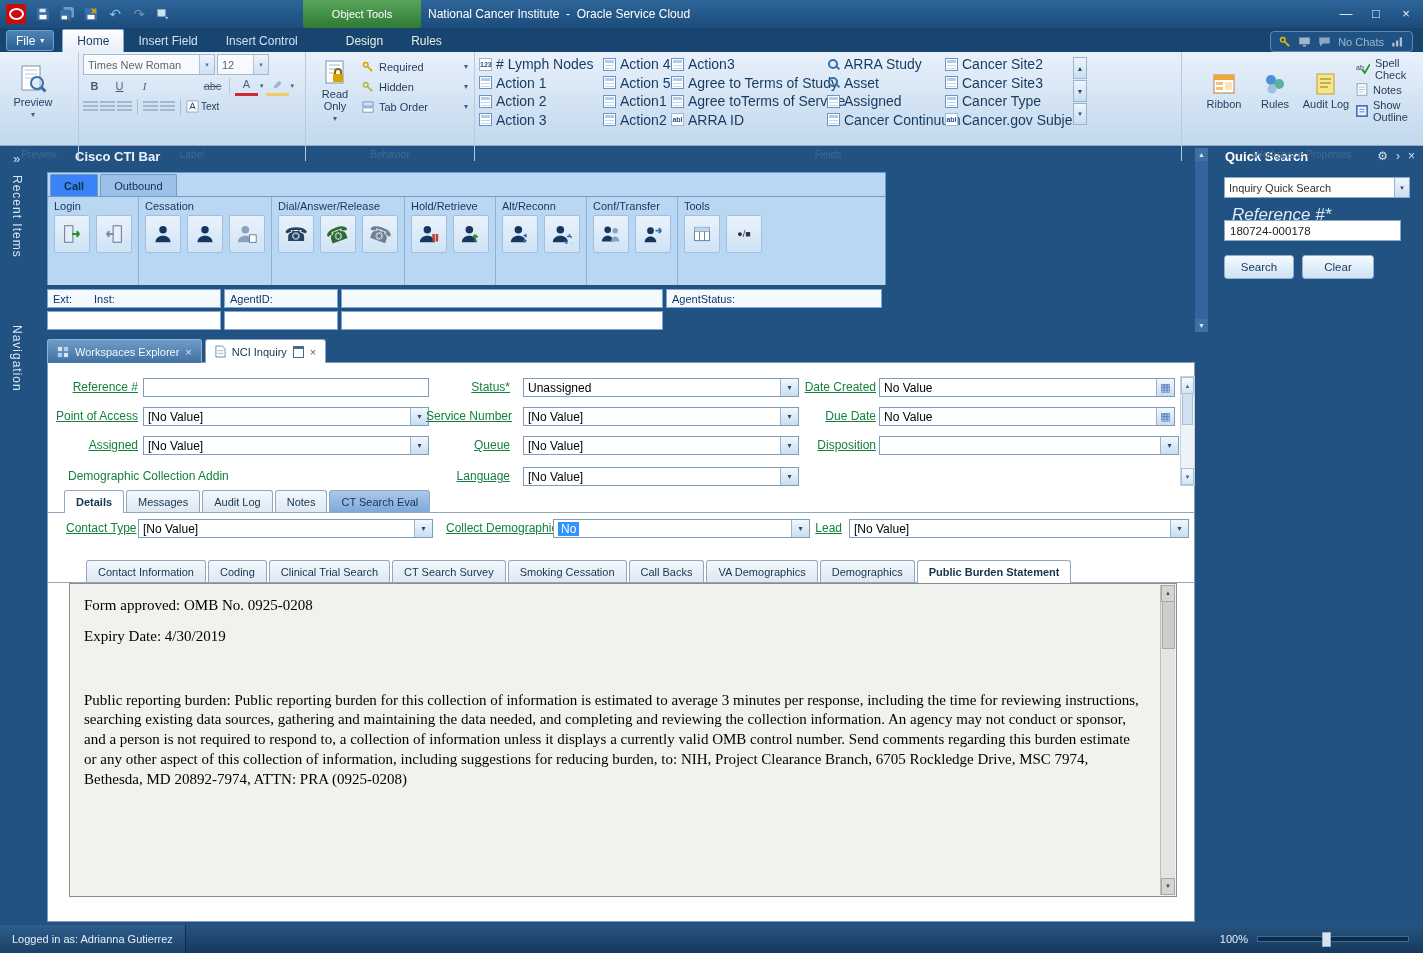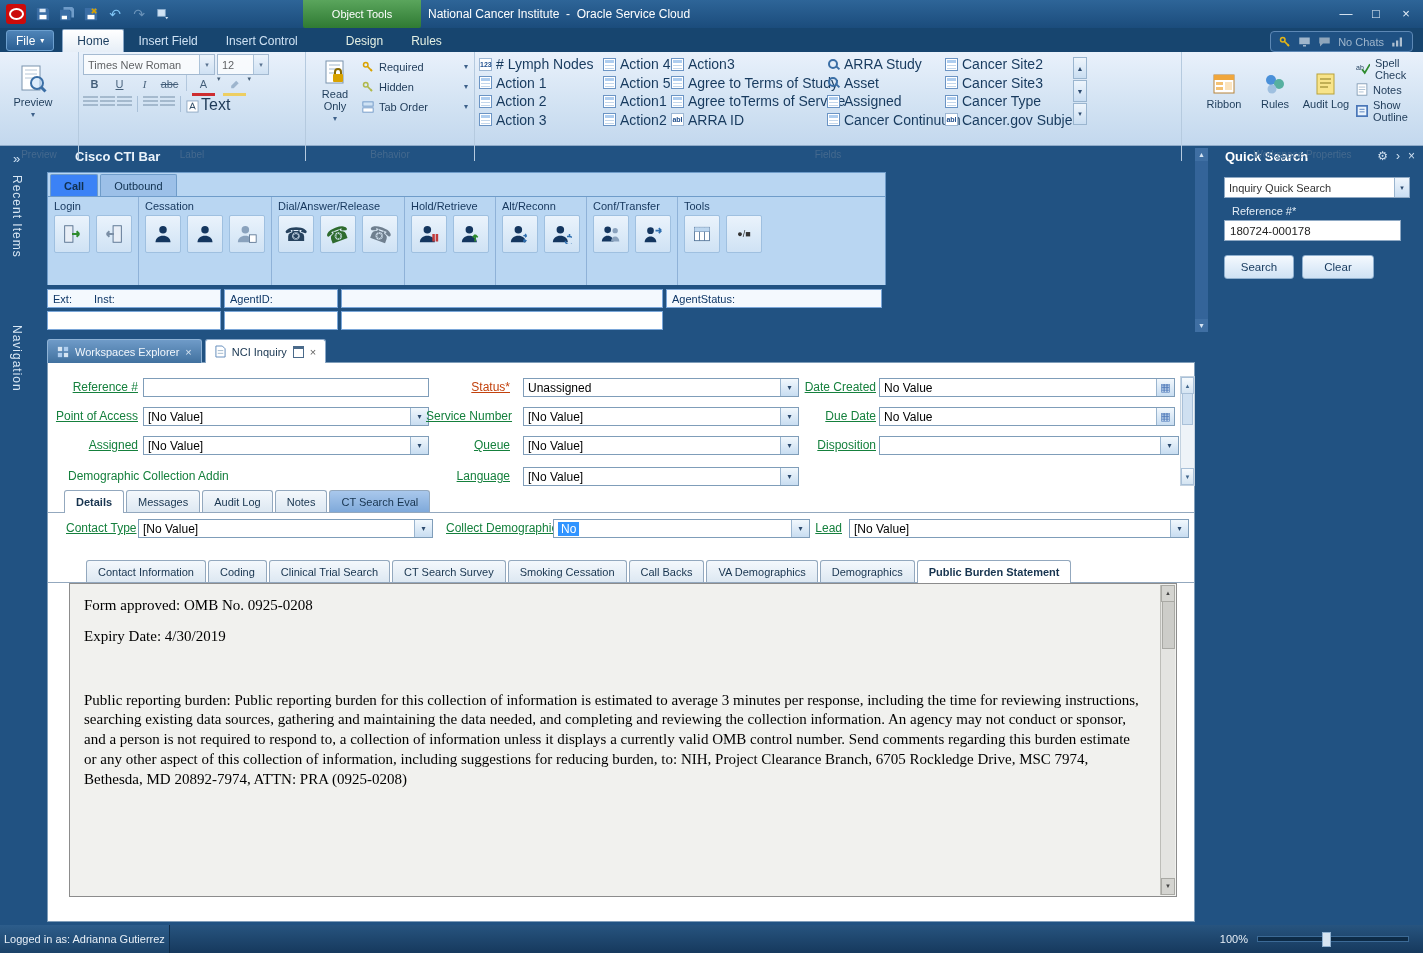--- a/index.html
+++ b/index.html
@@ -30,28 +30,28 @@
   .rtab.ctx{color:#e4f0e4;}
   .rtab.ctx1{margin-left:20px;}
   .chat-pill{position:absolute;right:10px;top:3px;height:19px;border:1px solid #5d88b5;border-radius:4px;background:#1f5183;display:flex;align-items:center;gap:7px;padding:0 8px;color:#9fb6cc;font-size:11px;}
 
   
   .ribbon{position:absolute;left:0;top:52px;right:0;height:93px;background:linear-gradient(#e9f1fb,#d3e3f3 55%,#c3d8ee);border-bottom:1px solid #8fabc9;display:flex;z-index:5;color:#1e3a58;}
   .rgroup{position:relative;height:100%;border-right:1px solid #b5cadf;padding:2px 4px 14px 4px;}
   .rgroup-label{position:absolute;left:0;right:0;bottom:1px;text-align:center;font-size:10px;color:#44698e;}
   .big-btn{display:flex;flex-direction:column;align-items:center;justify-content:center;gap:2px;width:58px;height:74px;font-size:11px;color:#1e3c5a;text-align:center;}
   .big-btn .arr{font-size:8px;color:#3e618a;}
-  .rrow{display:flex;gap:2px;height:21px;}
+  .rrow{display:flex;align-items:center;gap:2px;height:21px;}
   .combo{background:#fff;border:1px solid #8fa9c4;height:19px;display:flex;align-items:center;font-size:11px;padding-left:4px;color:#333;}
   .combo .cmb-arr{margin-left:auto;width:14px;height:100%;display:flex;align-items:center;justify-content:center;background:linear-gradient(#eef5fc,#cadef2);border-left:1px solid #9ab5cf;font-size:7px;color:#2c4a6e;}
   .tb{min-width:19px;height:18px;display:flex;align-items:center;justify-content:center;font-size:11px;color:#1e3c5a;padding:0 2px;}
   .tb.bold{font-weight:bold;}
   .tb.und{text-decoration:underline;}
   .tb.ita{font-style:italic;font-family:"Liberation Serif",serif;}
-  .tb.stk{text-decoration:line-through;}
+  .tb.stk{text-decoration:line-through;margin-left:43px;}
   .tb.colA{border-bottom:3px solid #c00;line-height:10px;}
   .tb.colH{border-bottom:3px solid #f3c93e;line-height:10px;}
   .alx{width:15px;height:12px;opacity:.4;background:repeating-linear-gradient(#5d7a95 0 2px,transparent 2px 4px);}
   .vsep{width:1px;height:16px;background:#a9c0d8;margin:0 3px;}
   .beh-row{display:flex;align-items:center;gap:5px;height:19px;font-size:11px;margin:1px 0;padding:0 2px;}
   .beh-row .arr{margin-left:auto;font-size:8px;color:#3e618a;}
   .fields-wrap{display:flex;gap:6px;height:70px;padding-top:3px;}
   .fcol{display:flex;flex-direction:column;justify-content:space-between;}
   .fitem{display:flex;align-items:center;gap:4px;height:14px;white-space:nowrap;}
   .ftext{font-size:14px;color:#173a5e;}
@@ -91,37 +91,37 @@
   .cti-status{position:absolute;display:flex;gap:3px;left:47px;}
   .stat-box{height:19px;background:#f4f9fe;border:1px solid #7aa6d8;font-size:11px;color:#0f3767;display:flex;align-items:center;padding:0 5px;box-sizing:border-box;}
   .stat-box .gap{display:inline-block;width:22px;}
   .cti-scroll{position:absolute;left:1195px;top:148px;width:13px;height:184px;background:#346499;display:flex;flex-direction:column;justify-content:space-between;}
   .sc-arrow{height:13px;display:flex;align-items:center;justify-content:center;font-size:7px;color:#d6e5f3;background:#3f6fa3;}
 
   
   .qs-title{position:absolute;left:1225px;top:149px;color:#fff;font-weight:bold;font-size:13px;}
   .qs-icons{position:absolute;right:8px;top:149px;display:flex;gap:8px;color:#cfe0f0;font-size:12px;}
   .qs-combo{position:absolute;left:1224px;top:177px;width:180px;}
-  .qs-ref-label{position:absolute;left:1232px;top:205px;color:#e2ecf6;font-size:11px;}
+  .qs-ref-label{position:absolute;left:1232px;top:205px;color:#e2ecf6;font-style:italic;font-size:17px;}
   .qs-input{position:absolute;left:1224px;top:220px;width:170px;height:19px;background:#fff;border:1px solid #8fa9c4;font-size:11.5px;color:#222;display:flex;align-items:center;padding-left:5px;}
   .qs-btn{position:absolute;top:255px;height:22px;background:linear-gradient(#f4f9fe,#cfe2f4);border:1px solid #8fb0cf;border-radius:3px;font-size:11.5px;color:#16395d;display:flex;align-items:center;justify-content:center;}
 
   
   .ws-tabs{position:absolute;left:47px;top:339px;display:flex;gap:3px;z-index:3;}
   .ws-tab{height:23px;display:flex;align-items:center;gap:6px;padding:0 9px;font-size:11px;border-radius:3px 3px 0 0;}
   .ws-tab.inactive{background:linear-gradient(#6f9bc8,#41719f);color:#f0f6fc;border:1px solid #8fb3d6;border-bottom:none;}
   .ws-tab.active{background:#fff;color:#17344f;border:1px solid #8aa8c8;border-bottom:none;}
   .ws-x{font-size:11px;opacity:.85;}
   .pop-ico{width:9px;height:8px;border:1px solid #4a6a8a;border-top-width:3px;display:inline-block;}
 
   
   .form-panel{position:absolute;left:47px;top:362px;width:1148px;height:560px;background:#fff;border:1px solid #7f9db9;box-sizing:border-box;z-index:2;}
   .flabel{position:absolute;height:16px;font-size:12px;color:#15803d;text-align:right;text-decoration:underline;white-space:nowrap;}
   .flabel.plain{text-decoration:none;}
-  .flabel.req{color:#c2410c;}
+  .flabel.req{color:#15803d;}
   .tinput{position:absolute;height:19px;border:1px solid #7f9db9;background:#fff;box-sizing:border-box;}
   .dd{position:absolute;height:19px;border:1px solid #7f9db9;background:#fff;box-sizing:border-box;display:flex;align-items:center;}
   .dd-val{font-size:12px;padding-left:4px;color:#000;white-space:nowrap;overflow:hidden;}
   .dd-btn{position:absolute;right:0;top:0;bottom:0;width:17px;background:linear-gradient(#f2f8fd,#c8ddf1);border-left:1px solid #9ab5cf;display:flex;align-items:center;justify-content:center;font-size:8px;color:#2c4a6e;}
   .dd-btn.cal{font-size:11px;color:#4a76b8;}
   .sel{background:#3194ff;color:#fff;padding:0 3px;}
   .mini-scroll{position:absolute;left:1132px;top:13px;width:15px;height:110px;background:#eef3f8;border:1px solid #c3d2e0;display:flex;flex-direction:column;justify-content:space-between;box-sizing:border-box;}
   .ms-btn{height:15px;background:linear-gradient(#f6fafd,#d4e4f2);border:1px solid #a9c0d8;display:flex;align-items:center;justify-content:center;font-size:6px;color:#41668c;}
   .dtab-strip{position:absolute;left:0;right:0;top:128px;height:22px;border-bottom:1px solid #93a8be;display:flex;align-items:flex-end;padding-left:16px;gap:2px;box-sizing:border-box;}
   .dtab{height:21px;padding:0 11px;font-size:11px;display:flex;align-items:center;border:1px solid #93a8be;border-bottom:none;background:linear-gradient(#f4f8fc,#dde8f2);border-radius:3px 3px 0 0;color:#17344f;}
@@ -131,21 +131,21 @@
   .burden{position:absolute;left:21px;top:220px;width:1108px;height:314px;background:#f1f1ee;border:1px solid #8c8c8c;box-sizing:border-box;font-family:"Liberation Serif","DejaVu Serif",serif;font-size:15px;color:#000;padding:12px 34px 12px 14px;line-height:1.32;overflow:hidden;}
   .burden .l1{margin-bottom:11px;}
   .burden .l2{margin-bottom:44px;}
   .vscroll{position:absolute;right:1px;top:1px;bottom:1px;width:15px;background:#e4e4e1;border-left:1px solid #bdbdb8;display:flex;flex-direction:column;justify-content:space-between;box-sizing:border-box;}
   .vs-btn{height:15px;background:#d4d4d0;border:1px solid #a9a9a4;display:flex;align-items:center;justify-content:center;font-size:6px;color:#444;}
   .vs-thumb{position:absolute;left:1px;right:0;top:16px;height:46px;background:#cdcdc9;border:1px solid #a9a9a4;}
   .ms-thumb{position:absolute;left:1px;right:1px;top:16px;height:30px;background:#cfe0f1;border:1px solid #a9c0d8;}
 
   
   .statusbar{position:absolute;left:0;right:0;bottom:0;height:28px;background:linear-gradient(#27547f,#16395d);display:flex;align-items:center;color:#e6eef6;font-size:11px;}
-  .status-left{height:100%;display:flex;align-items:center;padding:0 4px;background:linear-gradient(#2d5d8b,#1b4268);border-right:1px solid #0e2c49;}
+  .status-left{height:100%;display:flex;align-items:center;padding:0 12px;background:linear-gradient(#2d5d8b,#1b4268);border-right:1px solid #0e2c49;}
   .zoom{margin-left:auto;display:flex;align-items:center;gap:9px;padding-right:14px;}
   .slider-track{position:relative;width:150px;height:4px;background:#0d2b47;border:1px solid #3c6a96;}
   .slider-thumb{position:absolute;left:64px;top:-5px;width:7px;height:13px;background:#d7e5f2;border:1px solid #8fb0cf;}
 
   .key-svg,.ico-inline{display:flex;align-items:center;}
 </style>
 </head>
 <body>
 
 <div id="app">
@@ -287,21 +287,21 @@
         <span class="vsep"></span>
         <span class="alx"></span>
         <span class="alx"></span>
         <span class="vsep"></span>
         <span class="ico-inline">
             <svg width="13" height="13" viewBox="0 0 14 14">
               <rect x="1" y="1" width="12" height="12" fill="#fff" stroke="#8fa9c4"></rect>
               <path d="M4 10L7 3l3 7M5.2 8h3.6" stroke="#1e3c5a" fill="none"></path>
             </svg>
           </span>
-        <span style="font-size:16px;">Text</span>
+        <span style="font-size:10px;">Text</span>
       </div>
       <div class="rgroup-label">Label</div>
     </div>
 
     <div class="rgroup" style="width:160px;display:flex;">
       <div class="big-btn" style="width:50px;">
         <svg width="24" height="26" viewBox="0 0 24 26">
             <rect x="3" y="1" width="17" height="22" fill="#fff" stroke="#7a94ae"></rect>
             <path d="M6 5h11M6 9h11M6 13h7" stroke="#9fb6cc"></path>
             <rect x="10" y="14" width="10" height="8" rx="1" fill="#d9a300"></rect>

